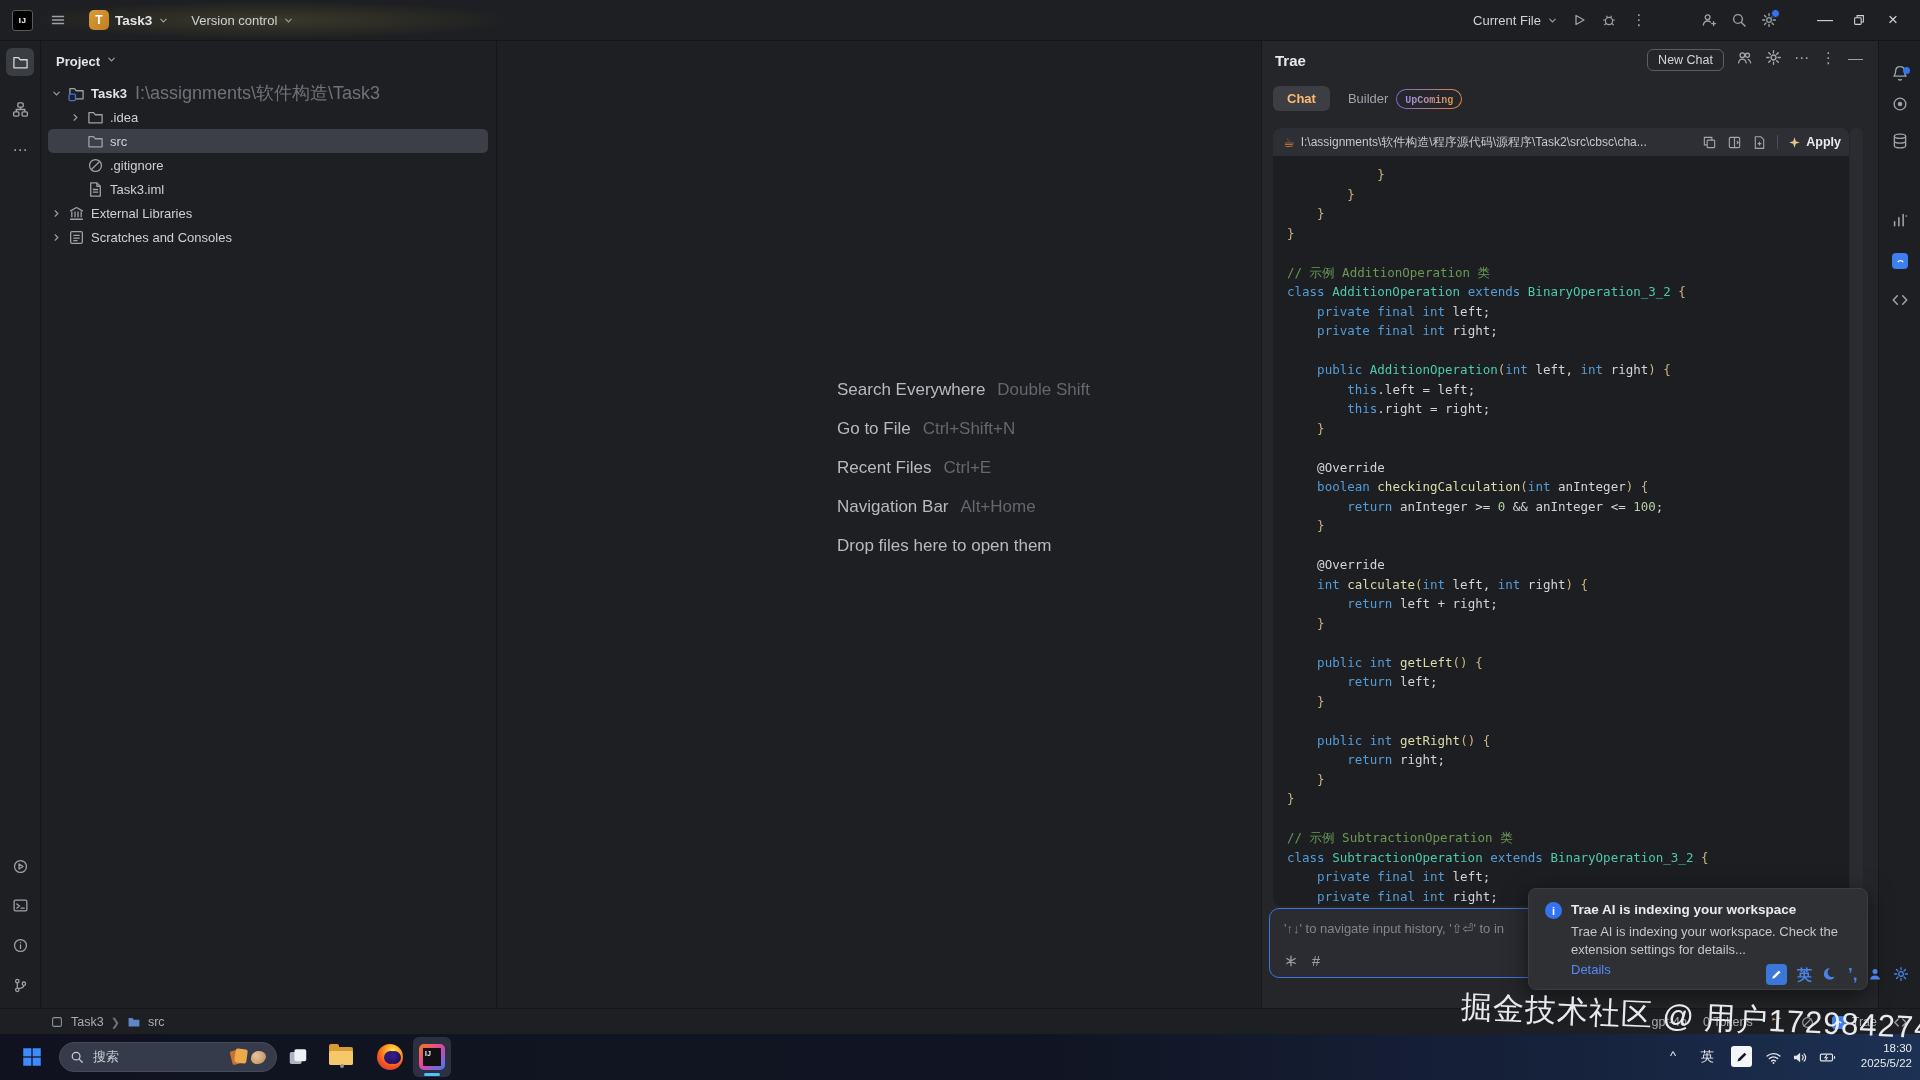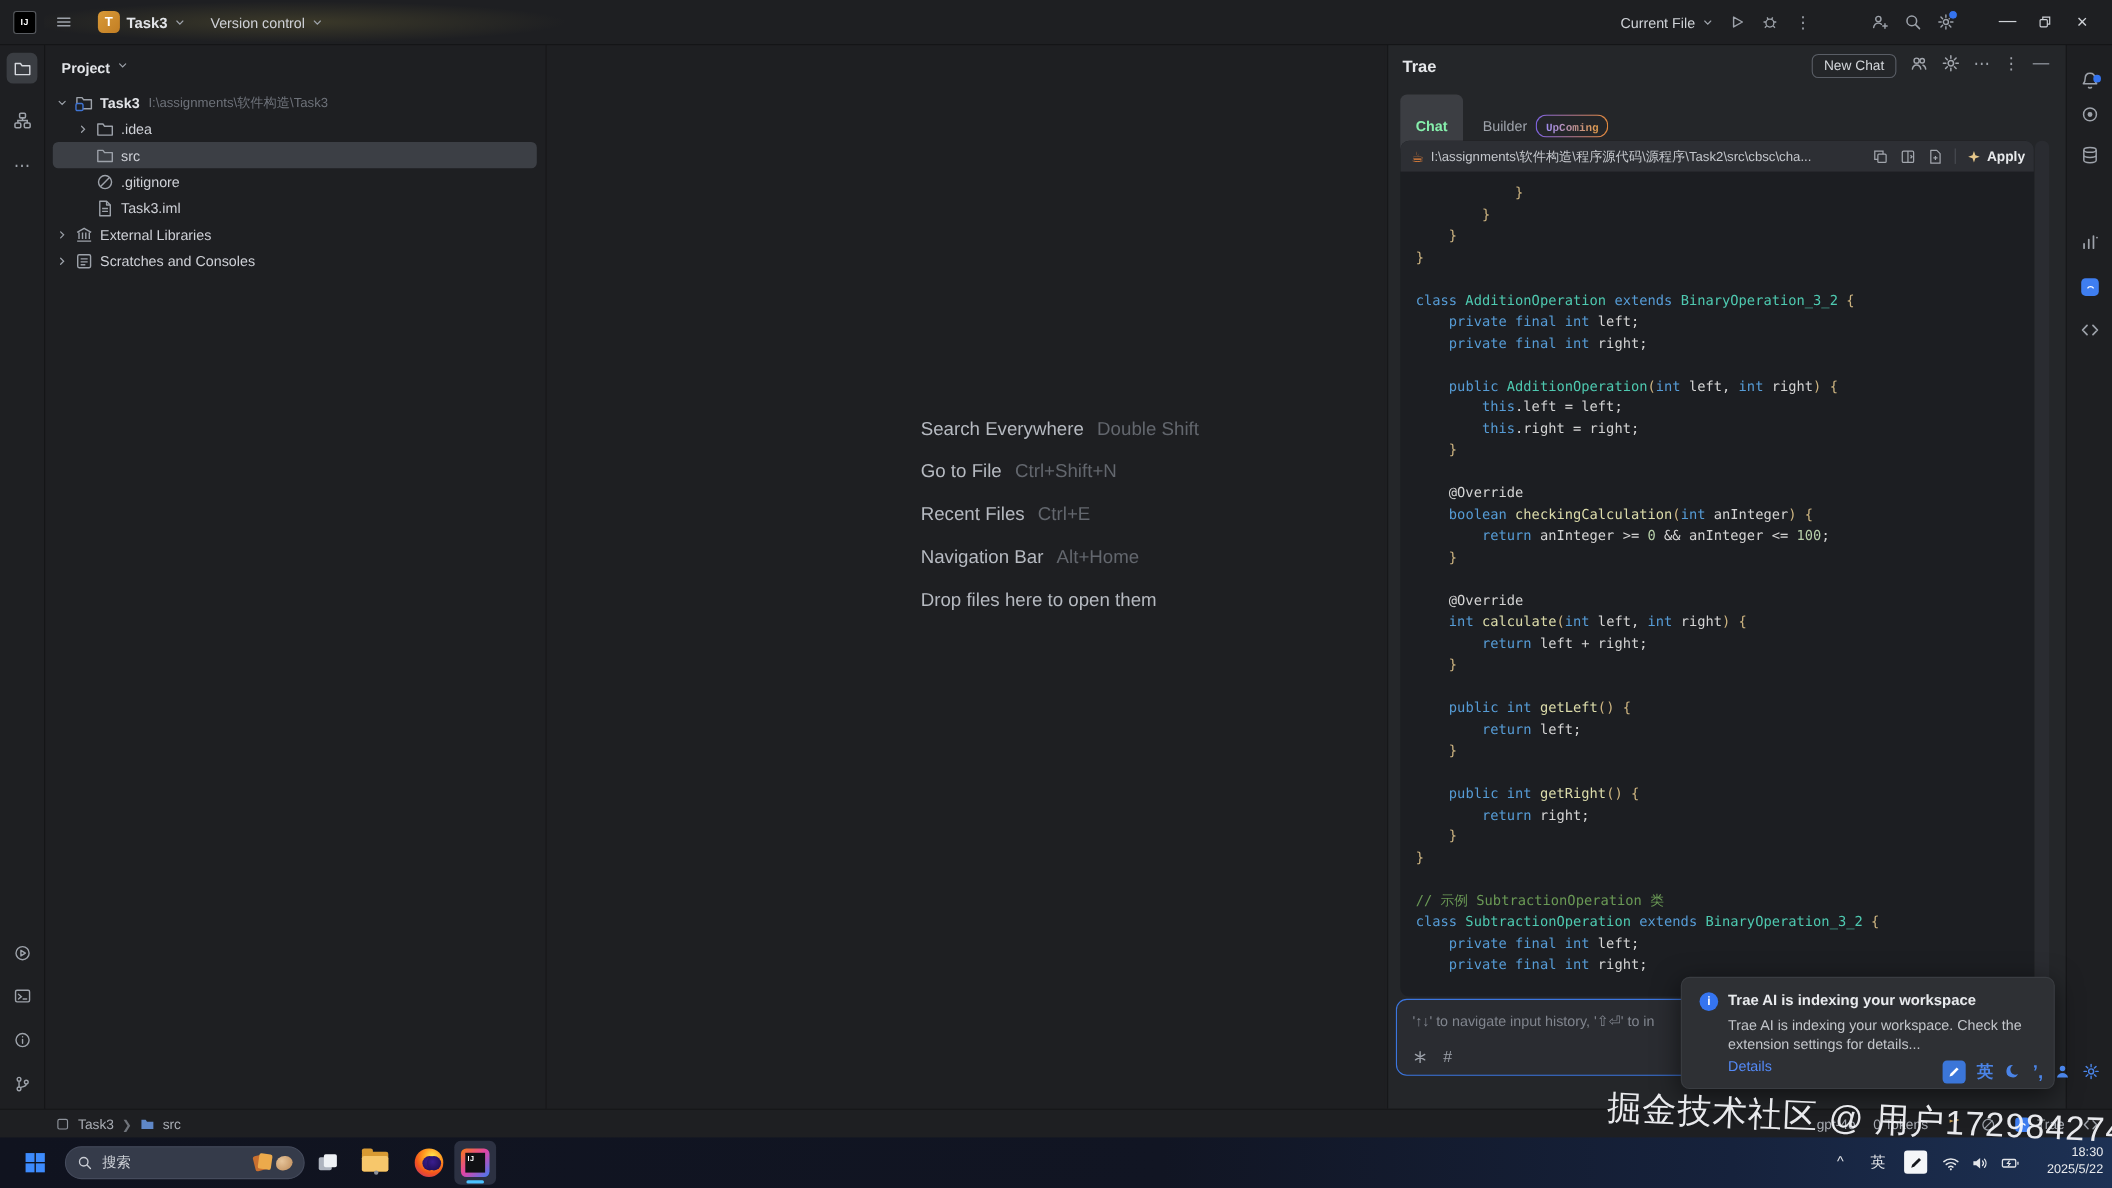--- a/index.html
+++ b/index.html
@@ -45,39 +45,39 @@
   .proj-header .t{font-weight:bold;font-size:13px;color:#e2e4e8;}
   .tree{padding:2px 8px 0 8px;}
   .tree-row{display:flex;align-items:center;height:24px;border-radius:5px;padding-left:3px;}
   .tree-row.selected{background:#3c3f45;}
   .tree-indent{display:inline-block;height:1px;}
   .tree-chev{width:17px;height:17px;color:#9da2aa;flex:0 0 17px;padding:3px 1px 0 0;box-sizing:border-box;}
   .tree-chev svg{width:11px;height:11px;}
   .tree-ic{width:17px;height:17px;color:#9da2aa;margin-right:6px;flex:0 0 17px;}
   .tree-label{font-size:13px;color:#ced0d6;white-space:nowrap;}
   .tree-label.bold{font-weight:bold;color:#e2e4e8;}
-  .tree-path{font-size:12px;color:#6e727a;margin-left:8px;white-space:nowrap;overflow:hidden;text-overflow:ellipsis;}
+  .tree-path{font-size:18px;color:#6e727a;margin-left:8px;white-space:nowrap;overflow:hidden;text-overflow:ellipsis;}
 
   
   .editor{position:absolute;left:497px;top:40px;width:762px;height:968px;background:#1e1f22;}
   .shortcuts{position:absolute;left:340px;top:330px;}
   .sc-row{height:39px;display:flex;align-items:center;}
   .sc-action{font-size:17px;color:#b6bac1;}
   .sc-keys{font-size:17px;color:#63676e;margin-left:12px;}
   .drop-hint{font-size:17px;color:#b6bac1;height:39px;display:flex;align-items:center;}
 
   
   .trae{position:absolute;left:1261px;top:40px;width:617px;height:968px;background:#242629;border-left:1px solid #161719;}
   .trae-header{position:absolute;left:0;top:0;width:100%;height:40px;display:flex;align-items:center;}
   .trae-title{font-size:15px;font-weight:bold;color:#e6e8eb;margin-left:13px;}
   .trae-controls{margin-left:auto;display:flex;gap:12px;margin-right:16px;}
   .newchat{border:1px solid #5a5e66;border-radius:6px;padding:3px 10px;font-size:12.5px;color:#d3d6da;}
   .hd-ic{width:17px;height:17px;color:#a2a6ad;}
   .tabs{position:absolute;left:11px;top:46px;display:flex;align-items:center;gap:18px;}
-  .tab-chat{background:#3c3e43;border-radius:6px;padding:21px 14px;font-size:13px;font-weight:bold;color:#86efac;}
+  .tab-chat{background:#3c3e43;border-radius:6px;padding:5px 14px;font-size:13px;font-weight:bold;color:#fdba74;}
   .tab-builder{display:flex;align-items:center;gap:8px;font-size:13px;color:#9ea3ab;}
   .badge{border:1px solid transparent;border-radius:10px;padding:1.5px 8px;
     background:linear-gradient(#242629,#242629) padding-box,linear-gradient(90deg,#7d62e0,#e0883c) border-box;}
   .badge span{font-size:10px;font-weight:bold;background:linear-gradient(90deg,#9d8bf0,#e09a4a);
     -webkit-background-clip:text;background-clip:text;color:transparent;font-family:Liberation Mono, monospace;}
 
   .code-card{position:absolute;left:11px;top:88px;width:576px;height:778px;border-radius:8px;overflow:hidden;background:#1c1e22;}
   .code-head{height:28px;background:#2d2f34;display:flex;align-items:center;padding:0 8px 0 10px;}
   .java-ic{color:#e8833a;font-size:13px;margin-right:6px;line-height:1;}
   .code-path{font-size:12px;color:#c4c7cc;max-width:380px;white-space:nowrap;overflow:hidden;}
@@ -534,20 +534,21 @@
             <span class="apply-label">Apply</span>
           </span>
         </div>
       </div>
       <div class="code-body">
           <div class="code-line"><span class="tok-b">            }</span></div>
           <div class="code-line"><span class="tok-b">        }</span></div>
           <div class="code-line"><span class="tok-b">    }</span></div>
           <div class="code-line"><span class="tok-b">}</span></div>
           <div class="code-line">&nbsp;</div>
+          <div class="code-line"><span class="tok-c">// 示例 AdditionOperation 类</span></div>
           <div class="code-line"><span class="tok-k">class </span><span class="tok-t">AdditionOperation </span><span class="tok-k">extends </span><span class="tok-t">BinaryOperation_3_2 </span><span class="tok-b">{</span></div>
           <div class="code-line"><span class="tok-p">    </span><span class="tok-k">private final int </span><span class="tok-p">left;</span></div>
           <div class="code-line"><span class="tok-p">    </span><span class="tok-k">private final int </span><span class="tok-p">right;</span></div>
           <div class="code-line">&nbsp;</div>
           <div class="code-line"><span class="tok-p">    </span><span class="tok-k">public </span><span class="tok-t">AdditionOperation</span><span class="tok-b">(</span><span class="tok-k">int </span><span class="tok-p">left, </span><span class="tok-k">int </span><span class="tok-p">right</span><span class="tok-b">) {</span></div>
           <div class="code-line"><span class="tok-p">        </span><span class="tok-k">this</span><span class="tok-p">.left = left;</span></div>
           <div class="code-line"><span class="tok-p">        </span><span class="tok-k">this</span><span class="tok-p">.right = right;</span></div>
           <div class="code-line"><span class="tok-b">    }</span></div>
           <div class="code-line">&nbsp;</div>
           <div class="code-line"><span class="tok-p">    @Override</span></div>

